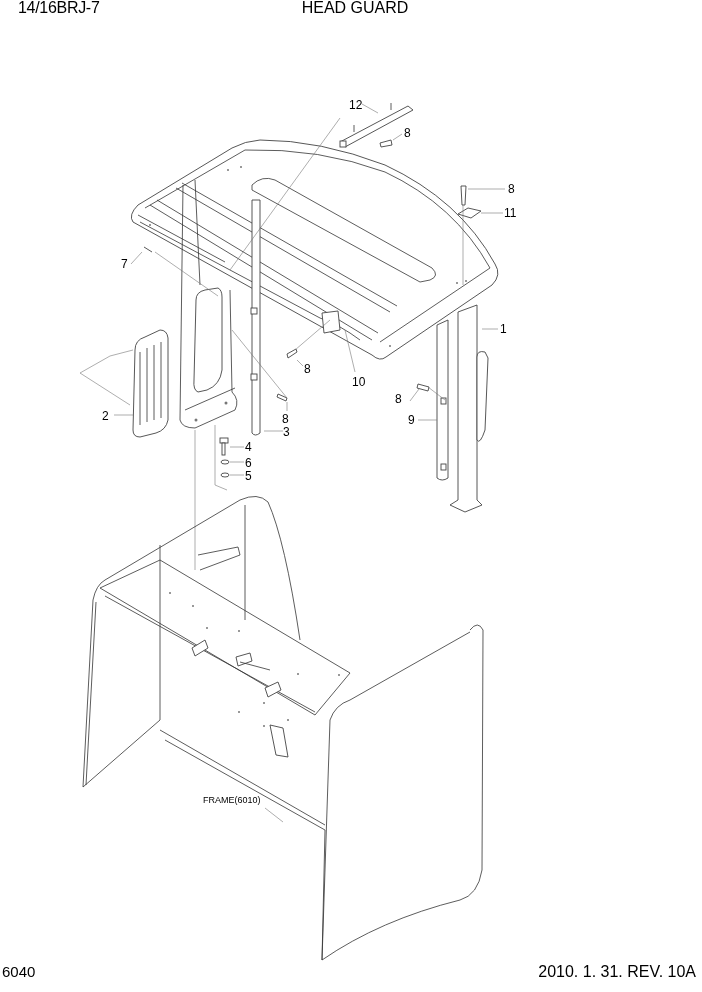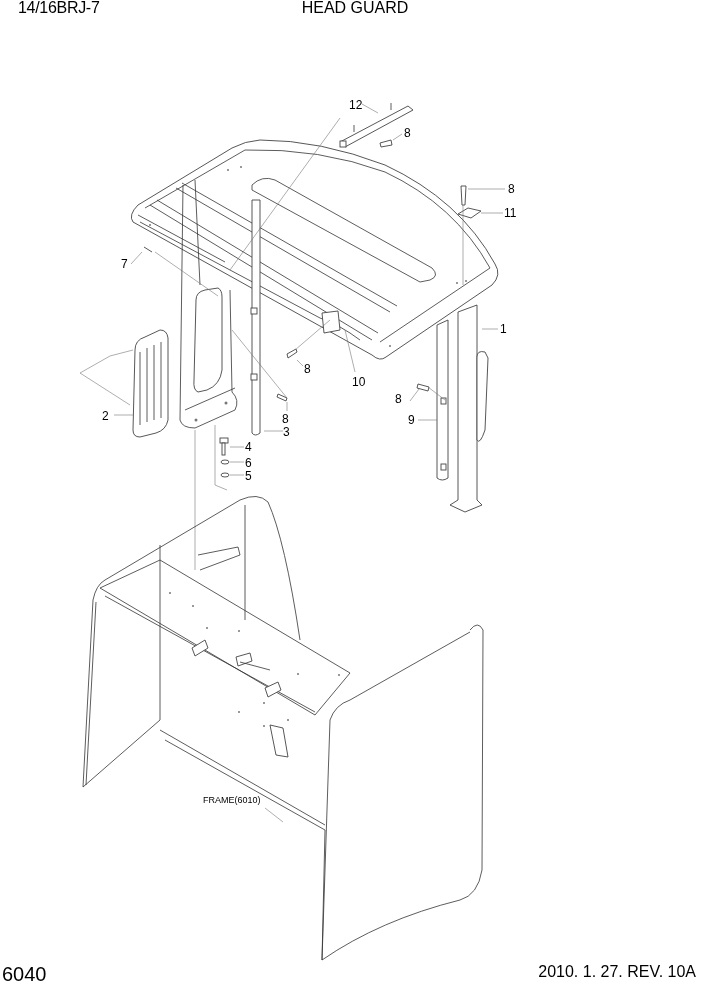--- a/index.html
+++ b/index.html
@@ -1,20 +1,20 @@
 <!DOCTYPE html>
 <html><head>
 <meta charset="utf-8">
 <style>
   html,body{margin:0;padding:0;background:#ffffff;}
   body{width:702px;height:992px;position:relative;overflow:hidden;font-family:"Liberation Sans",sans-serif;color:#000;}
   .hdr-left{position:absolute;left:2px;top:-1px;font-size:16px;letter-spacing:-0.3px;margin-left:16px;}
   .hdr-title{position:absolute;left:0;width:702px;top:-1px;text-align:center;font-size:16px;padding-left:9px;}
   .hdr-title span{position:relative;left:-5px;}
-  .ftr-left{position:absolute;left:2px;top:963px;font-size:20px;text-align:center;}
+  .ftr-left{position:absolute;left:2px;top:963px;font-size:15px;text-align:center;}
   .ftr-right{position:absolute;right:6px;top:963px;font-size:16px;}
   svg#drawing{position:absolute;left:0;top:0;}
   .callout{font-family:"Liberation Sans",sans-serif;font-size:12px;fill:#000;}
   .frame-label{font-family:"Liberation Sans",sans-serif;font-size:9px;fill:#000;}
   .ln{stroke:#333;stroke-width:0.8;fill:none;}
   .thin{stroke:#777;stroke-width:0.6;fill:none;}
   .part{stroke:#444;stroke-width:0.9;fill:#fff;}
   .dot{fill:#777;}
 </style>
 </head>
@@ -174,13 +174,13 @@
     <text class="callout" x="282" y="423">8</text>
     <text class="callout" x="283" y="436">3</text>
     <text class="callout" x="245" y="451">4</text>
     <text class="callout" x="245" y="467">6</text>
     <text class="callout" x="245" y="480">5</text>
     <text class="frame-label" x="203" y="803">FRAME(6010)</text>
   </g>
 </svg>
 
 <div class="ftr-left">6040</div>
-<div class="ftr-right">2010. 1. 27. REV. 10A</div>
+<div class="ftr-right">2010. 1. 31. REV. 10A</div>
 
 </body></html>

